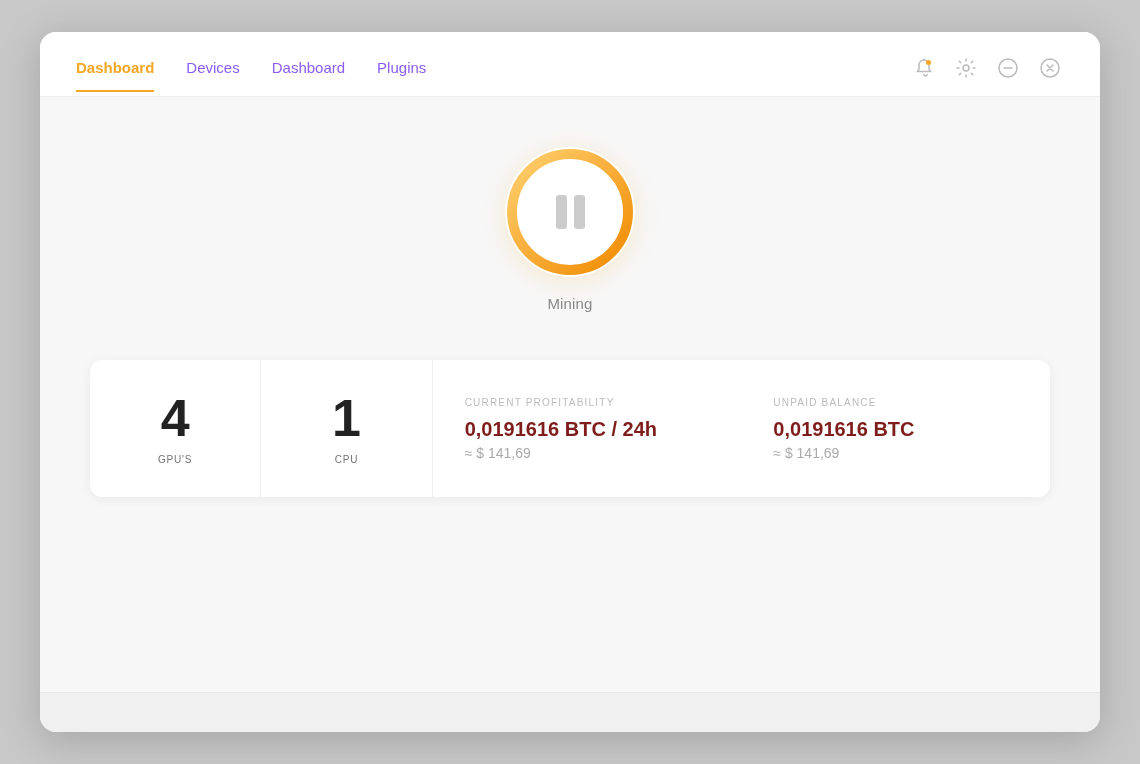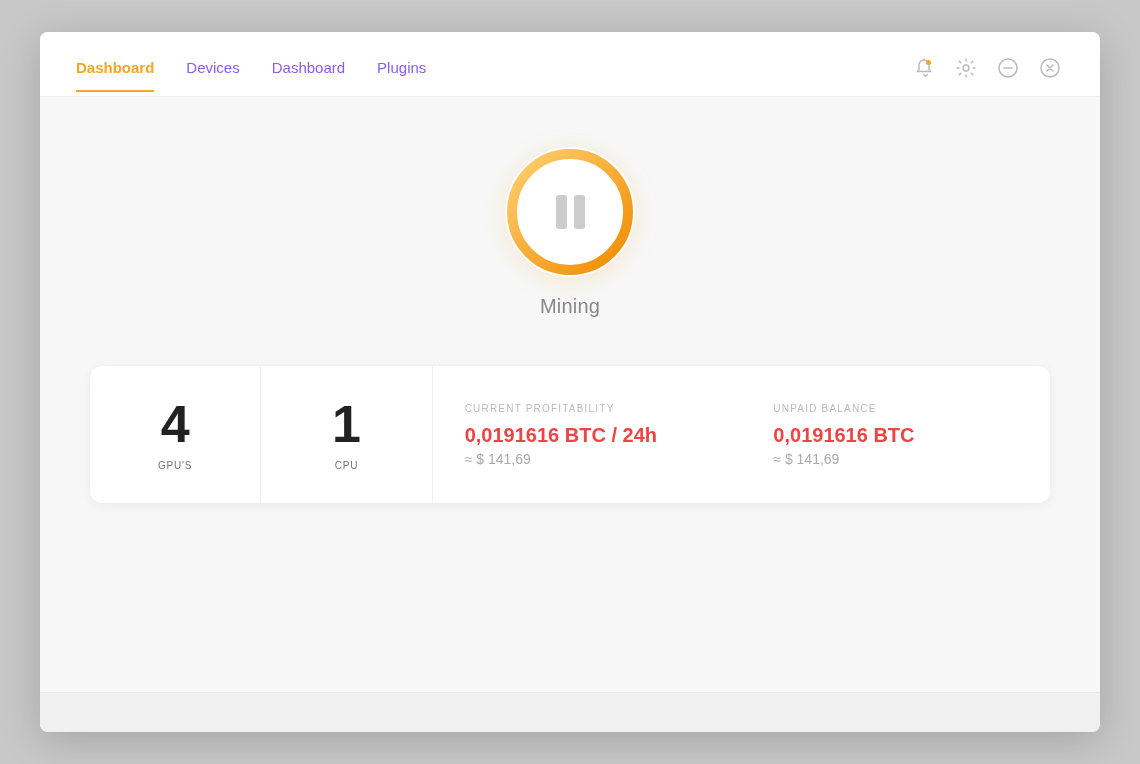--- a/index.html
+++ b/index.html
@@ -10,21 +10,21 @@
       align-items: center;
       justify-content: center;
       min-height: 100vh;
       font-family: 'Segoe UI', Arial, sans-serif;
     }
 
     .app-window {
       width: 1060px;
       min-height: 700px;
       background: #f7f7f7;
-      border-radius: 8px;
+      border-radius: 16px;
       box-shadow: 0 8px 40px rgba(0,0,0,0.18);
       overflow: hidden;
       display: flex;
       flex-direction: column;
     }
 
     
     .nav-bar {
       display: flex;
       align-items: center;
@@ -129,21 +129,21 @@
 
     .pause-bar {
       width: 11px;
       height: 34px;
       background: #ccc;
       border-radius: 3px;
     }
 
     .mining-label {
       margin-top: 18px;
-      font-size: 20px;
+      font-size: 15px;
       color: #888;
       font-weight: 500;
       letter-spacing: 0.01em;
     }
 
     
     .stats-row {
       display: flex;
       width: 100%;
       max-width: 960px;
@@ -195,21 +195,21 @@
       font-size: 10px;
       color: #bbb;
       letter-spacing: 0.12em;
       text-transform: uppercase;
       margin-bottom: 10px;
     }
 
     .stat-card-wide-value {
       font-size: 20px;
       font-weight: 700;
-      color: #ef4444;
+      color: #7f1d1d;
       margin-bottom: 4px;
     }
 
     .stat-card-wide-sub {
       font-size: 14px;
       color: #aaa;
     }
 
     
     .bottom-bar {

